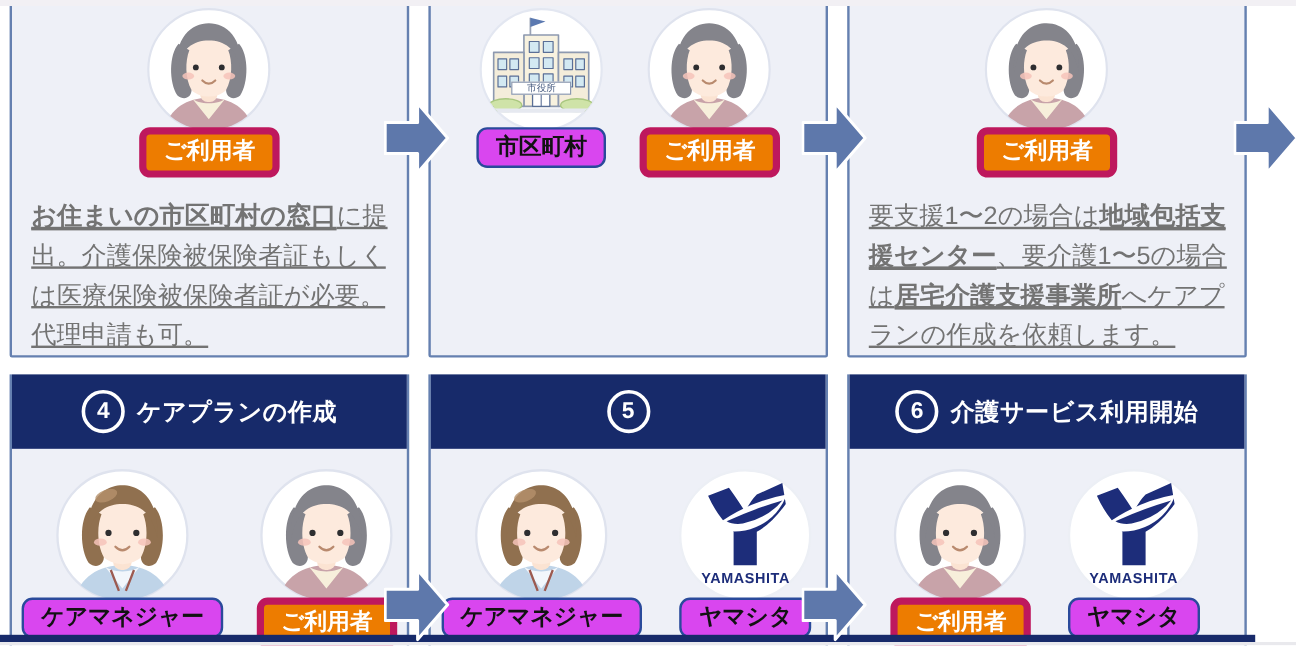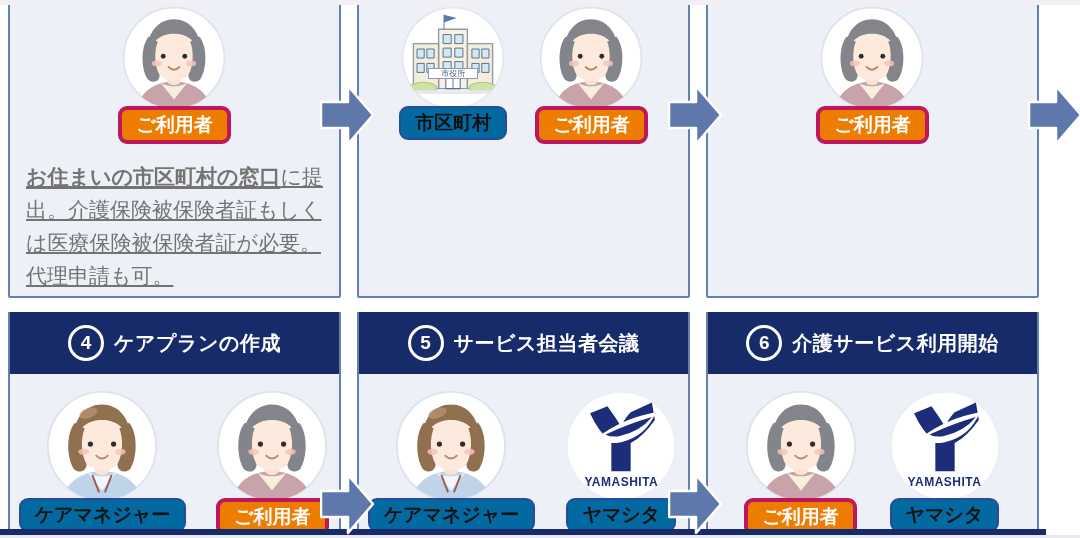--- a/index.html
+++ b/index.html
@@ -26,22 +26,22 @@
   .panel-top .members{margin-top:8px;}
   .panel-bottom .members{margin-top:14px;}
   .member{display:flex;flex-direction:column;align-items:center;margin:0;}
   .avatar-wrap{position:relative;}
   .panel-top .avatar-wrap{width:108px;height:108px;}
   .panel-bottom .avatar-wrap{width:116px;height:116px;}
   svg.avatar{width:100%;height:100%;display:block;}
 
   .badge{margin-top:-6px;z-index:2;position:relative;padding:2px 14px;border-radius:9px;
          font-size:19px;font-weight:800;white-space:nowrap;line-height:1.35;}
-  .badge-orange{background:#ed7c00;color:#fff;border:4px solid #be185d;}
-  .badge-white{background:#0369a1;color:#121212;border:2px solid #2a4a9b;}
+  .badge-orange{background:#ed7c00;color:#fff;border:6px solid #be185d;}
+  .badge-white{background:#d946ef;color:#121212;border:2px solid #2a4a9b;}
 
   .desc{margin:16px 12px 0 16px;font-size:21px;line-height:1.58;color:#737373;font-weight:400;text-decoration:underline;}
   .desc b.em{font-weight:800;text-decoration:underline;text-decoration-thickness:2px;text-underline-offset:3px;}
 
   .arrow{position:absolute;z-index:6;width:56px;height:64px;}
   .arrow svg{display:block;width:100%;height:100%;}
   .a-t1{left:320px;top:83px;}
   .a-t2{left:668px;top:83px;}
   .a-t3{left:1028px;top:83px;}
   .a-b1{left:320px;top:472px;}
@@ -189,20 +189,21 @@
     <div class="members">
       <figure class="member">
         <span class="avatar-wrap">
           <svg class="avatar">
               <use href="#sym-elder"></use>
             </svg>
         </span>
         <figcaption class="badge badge-orange">ご利用者</figcaption>
       </figure>
     </div>
+    <p class="desc"><span>要支援1〜2の場合は</span><b class="em">地域包括支援センター</b><span>、要介護1〜5の場合は</span><b class="em">居宅介護支援事業所</b><span>へケアプランの作成を依頼します。</span></p>
   </section>
 
   <section class="panel panel-bottom p-col1">
     <header class="pb-header">
       <span class="num-badge">4</span>
       <span class="pb-title">ケアプランの作成</span>
     </header>
     <div class="members">
       <figure class="member">
         <span class="avatar-wrap">
@@ -219,21 +220,20 @@
             </svg>
         </span>
         <figcaption class="badge badge-orange">ご利用者</figcaption>
       </figure>
     </div>
   </section>
 
   <section class="panel panel-bottom p-col2">
     <header class="pb-header">
       <span class="num-badge">5</span>
-      <span class="pb-title">サービス担当者会議</span>
     </header>
     <div class="members">
       <figure class="member">
         <span class="avatar-wrap">
           <svg class="avatar">
               <use href="#sym-caremgr"></use>
             </svg>
         </span>
         <figcaption class="badge badge-white">ケアマネジャー</figcaption>
       </figure>

